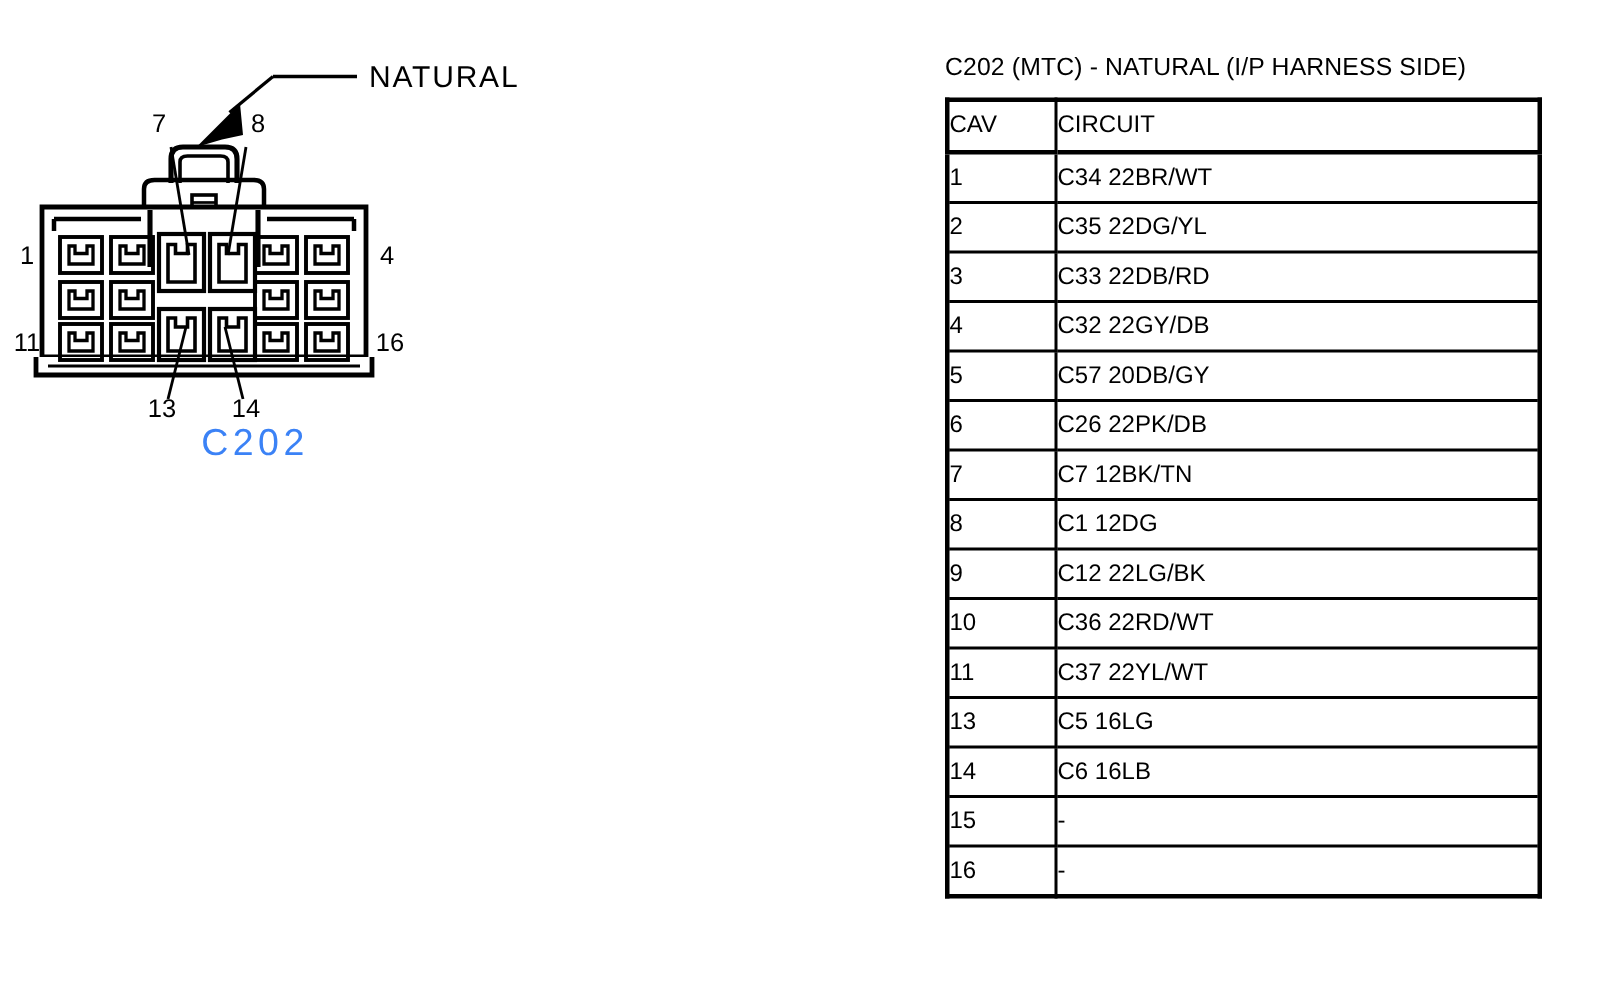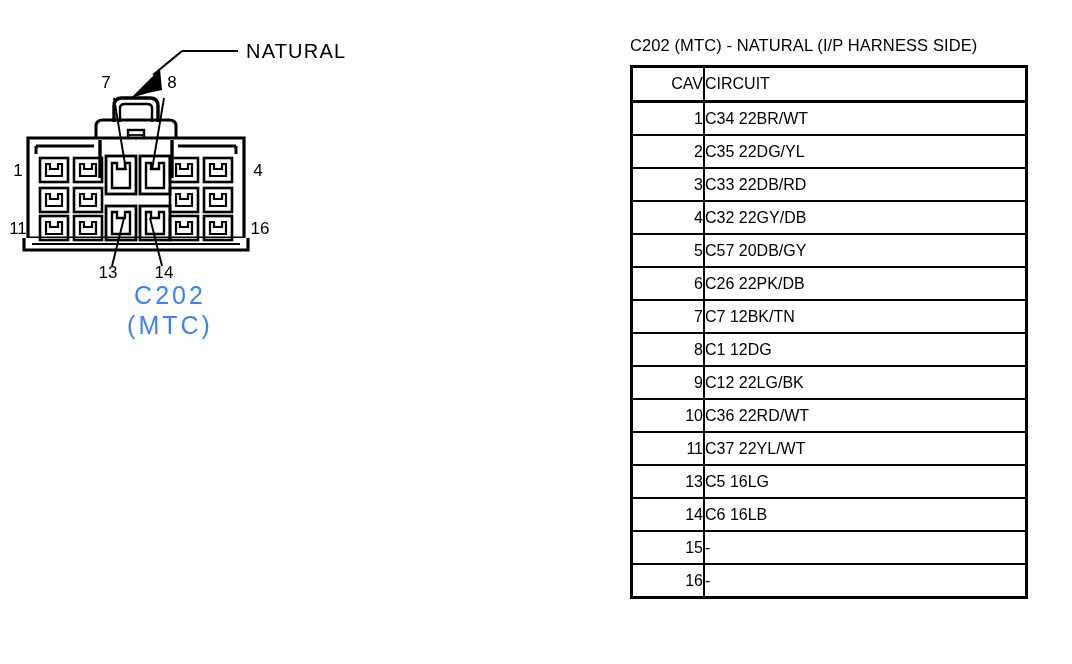--- a/index.html
+++ b/index.html
@@ -78,21 +78,21 @@
     font-size: 16px;
     font-weight: normal;
     padding: 0;
   }
   #circuit-table thead th {
     border-bottom-width: 3px;
     height: 32px;
   }
   .col-cav {
     width: 70px;
-    text-align: right;
+    text-align: left;
   }
   .col-circuit {
     text-align: left;
   }
   tbody .col-circuit {
     text-align: left;
     padding-left: 9px;
     margin-left: 25px;
   }
 </style>
@@ -198,21 +198,20 @@
     <text class="svg-pin-num" x="98" y="258" text-anchor="middle">13</text>
     <text class="svg-pin-num" x="154" y="258" text-anchor="middle">14</text>
     <text class="svg-pin-num" x="8" y="156" text-anchor="middle">1</text>
     <text class="svg-pin-num" x="248" y="156" text-anchor="middle">4</text>
     <text class="svg-pin-num" x="8" y="214" text-anchor="middle">11</text>
     <text class="svg-pin-num" x="250" y="214" text-anchor="middle">16</text>
   </svg>
 
   <div class="conn-name">
     <div>C202</div>
-    <div>(MTC)</div>
   </div>
 </div>
 
 <div id="table-panel">
   <div id="table-title">C202 (MTC) - NATURAL (I/P HARNESS SIDE)</div>
 
   <table id="circuit-table">
     <thead>
       <tr>
         <th class="col-cav">CAV</th>

